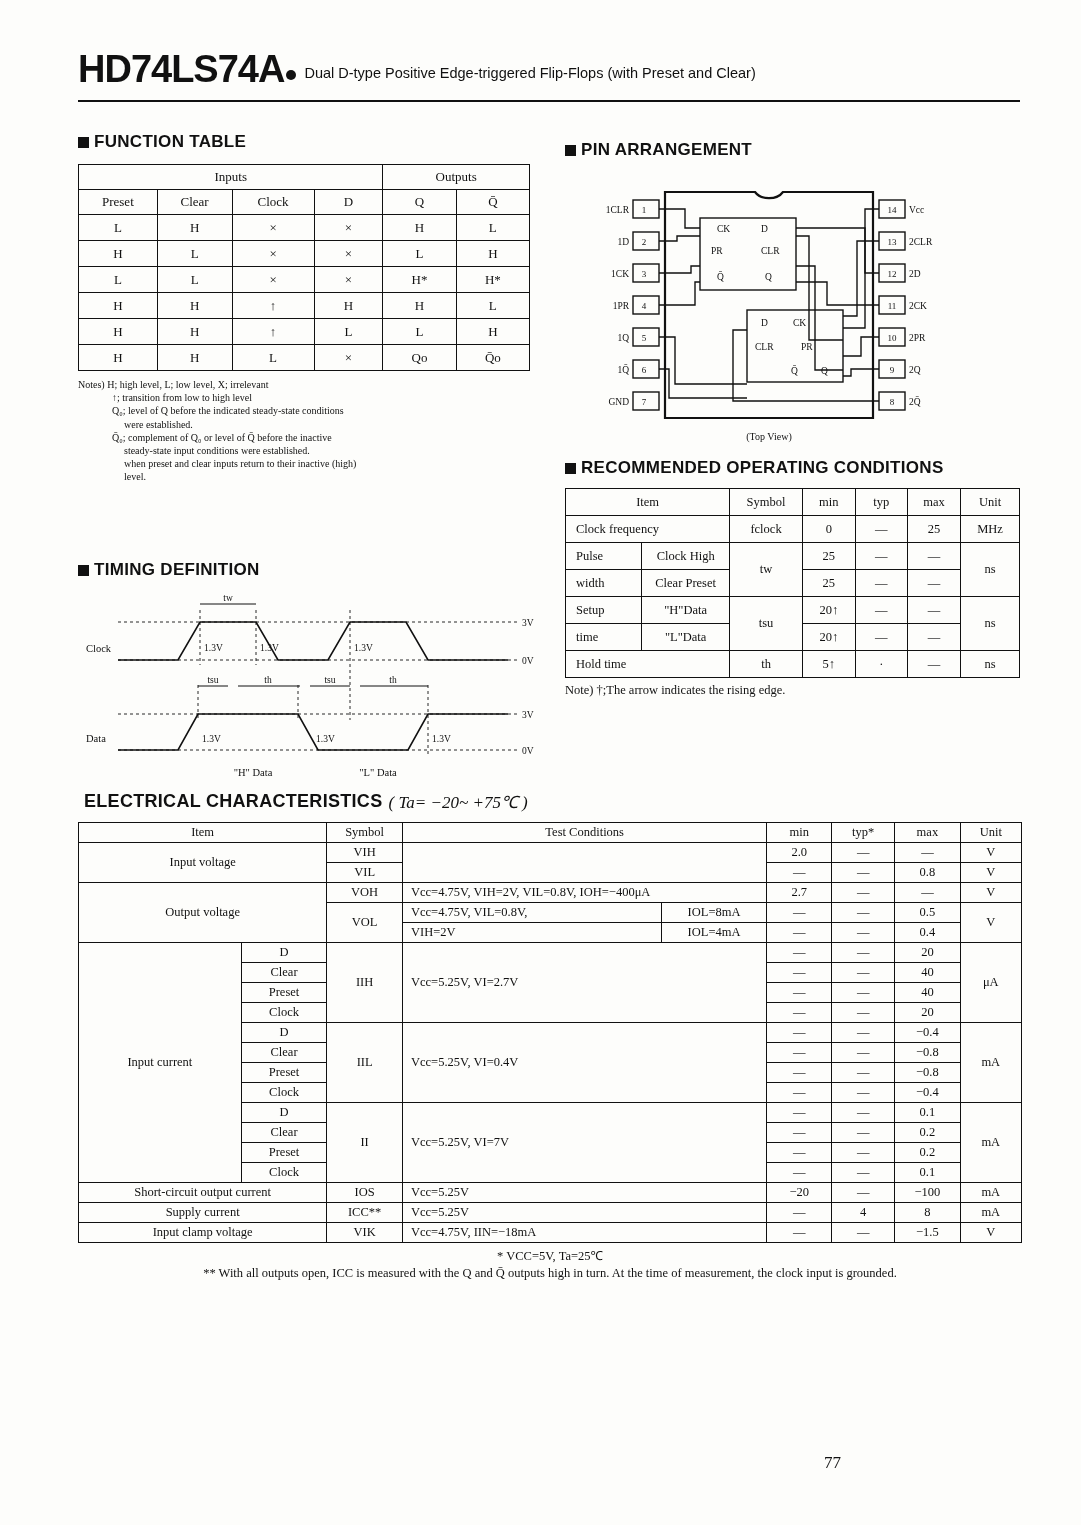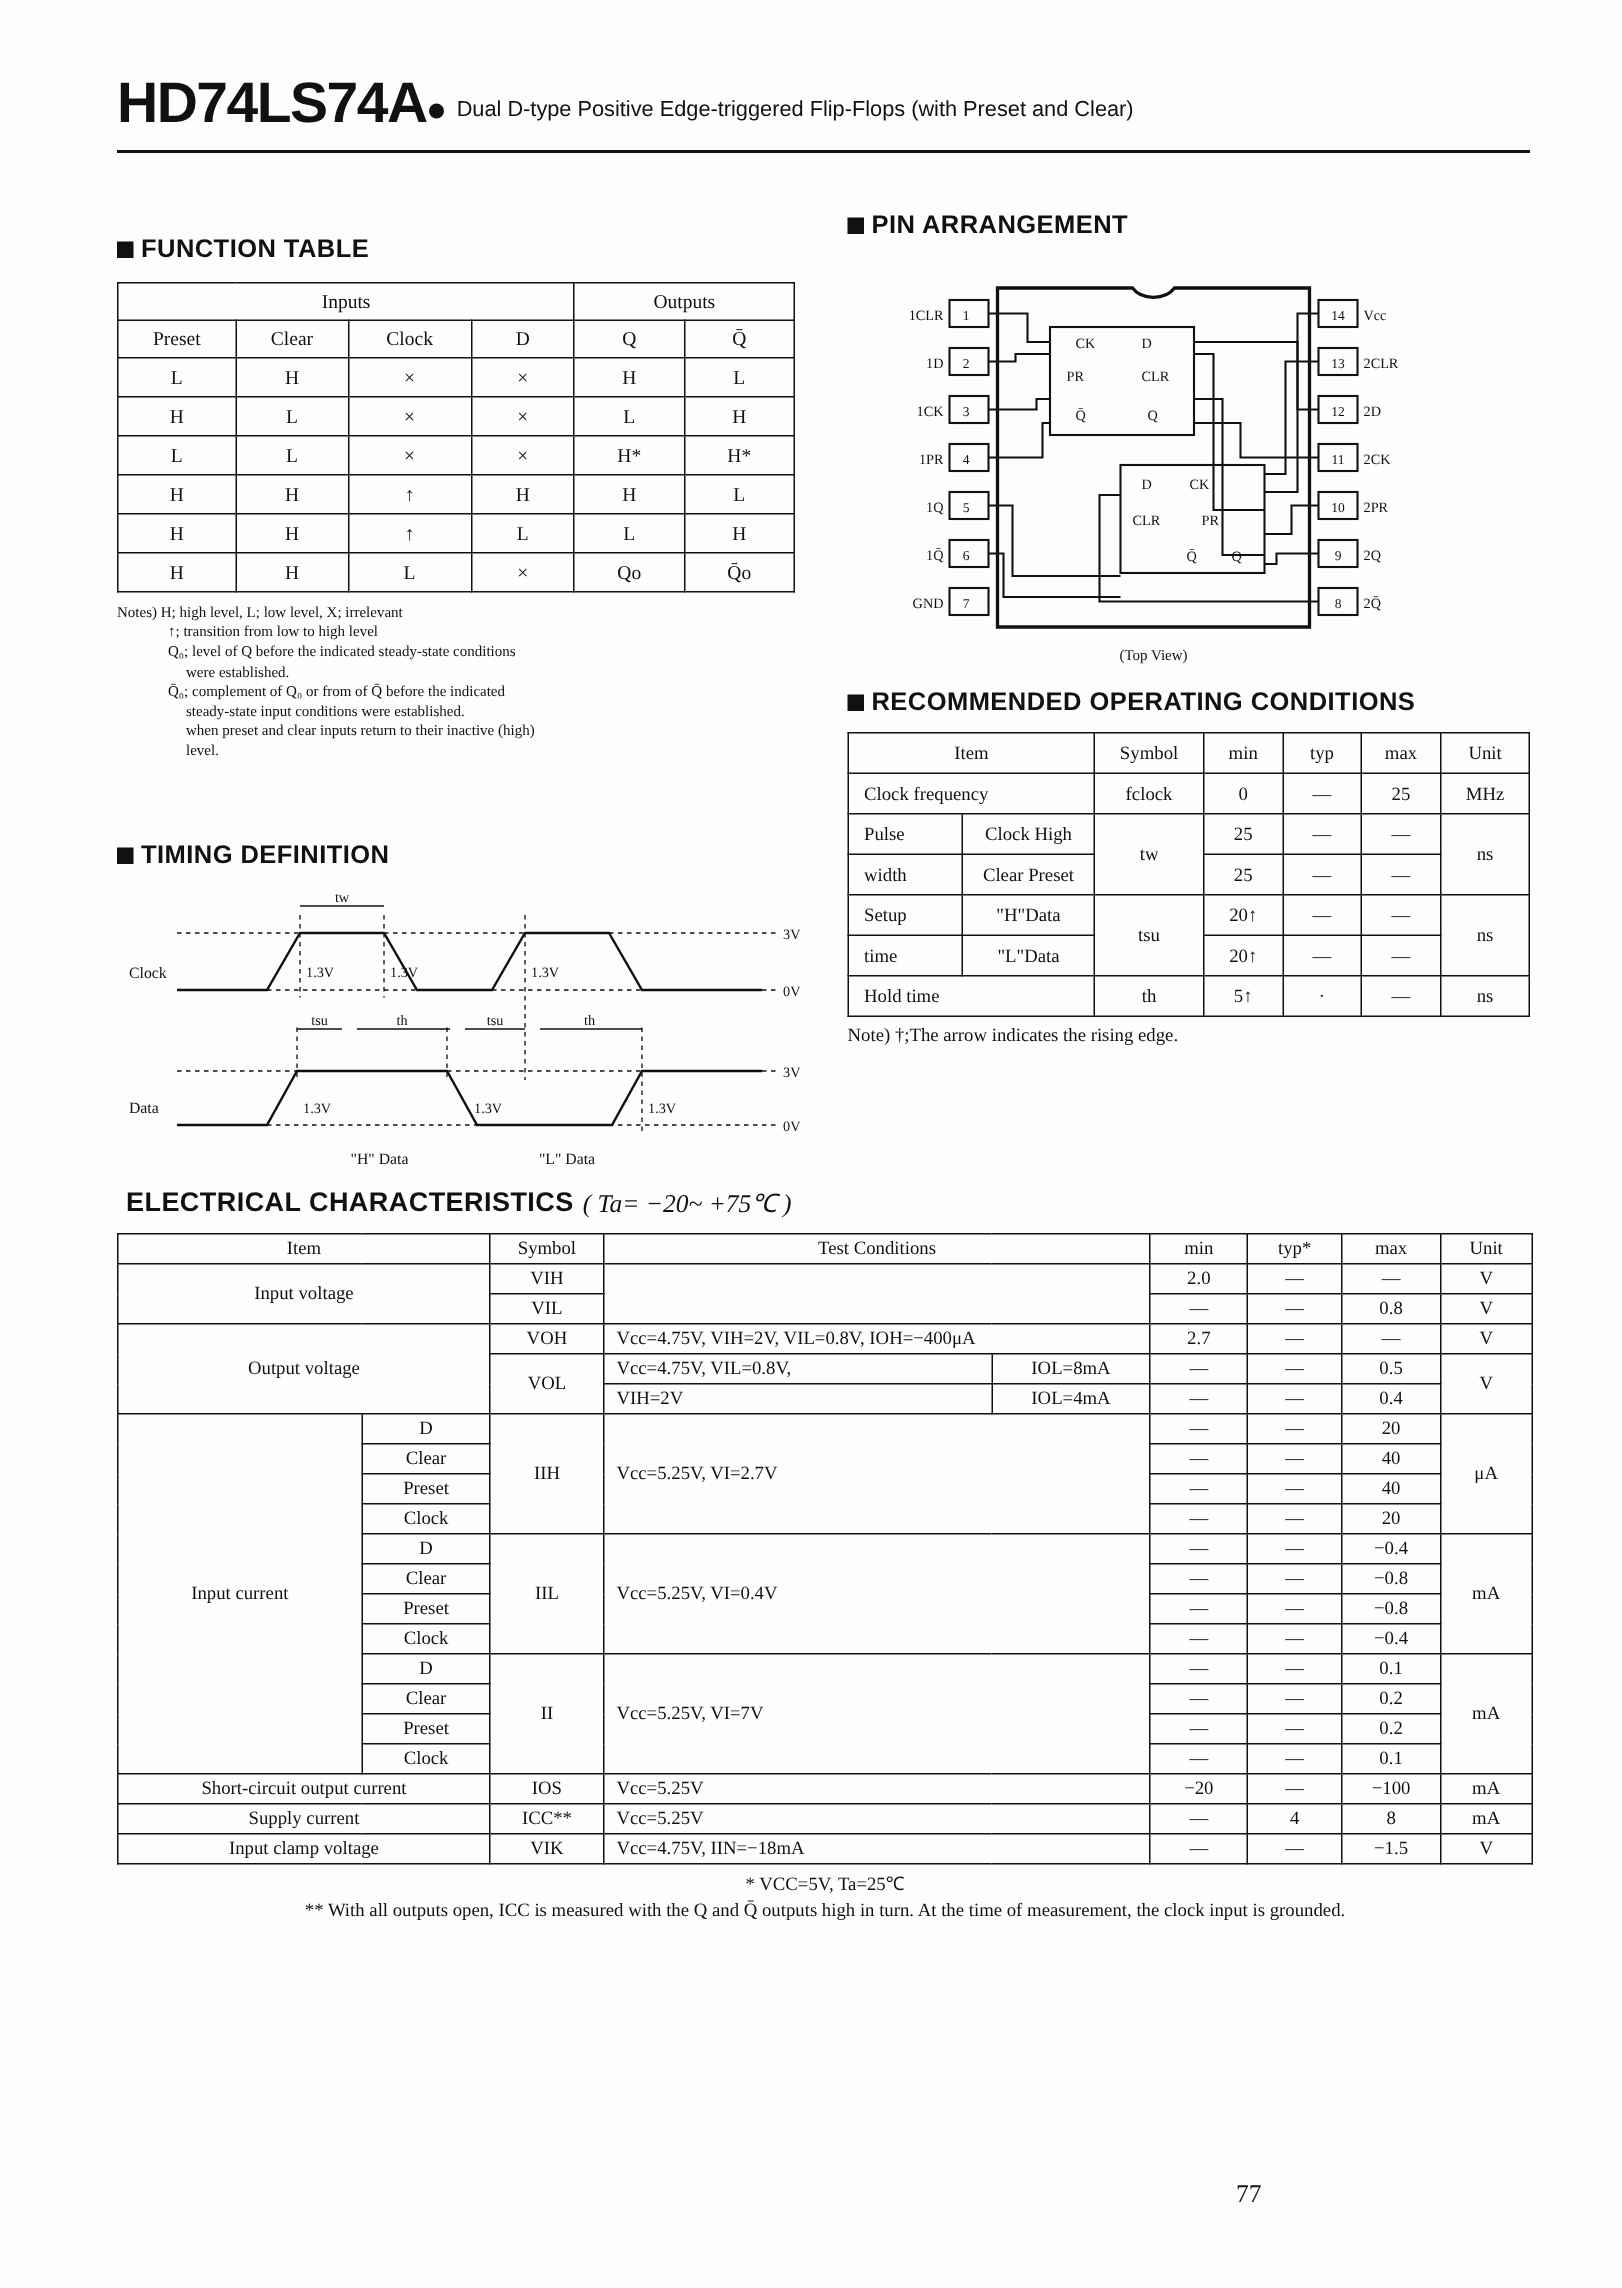--- a/index.html
+++ b/index.html
@@ -39,21 +39,21 @@
   table td,table th{
     border:1px solid #111;
     font-weight:normal;
     text-align:center;
     font-size:13px;
     padding:2px 3px;
     font-family:"Liberation Serif", serif;
   }
 
   
-  #function-table-wrap{position:absolute;left:78px;top:156px;width:452px;}
+  #function-table-wrap{position:absolute;left:78px;top:132px;width:452px;}
   #function-table{margin-top:12px;width:452px;}
   #function-table td{height:21px;}
   #function-table .hdr td{height:20px;}
 
   .notes{font-size:10px;line-height:1.32;margin-top:7px;width:470px;}
   .notes .ln{display:block;white-space:pre-wrap;}
   .notes .ind1{padding-left:34px;}
   .notes .ind2{padding-left:46px;}
 
   
@@ -160,21 +160,21 @@
             <td>Q̄o</td>
           </tr>
     </tbody>
       </table>
 
     <div class="notes">
       <span class="ln"><span>Notes)</span> <span>H; high level, L; low level, X; irrelevant</span></span>
       <span class="ln ind1">↑; transition from low to high level</span>
       <span class="ln ind1">Q₀; level of Q before the indicated steady-state conditions</span>
       <span class="ln ind2">were established.</span>
-      <span class="ln ind1">Q̄₀; complement of Q₀ or from of Q̄ before the indicated</span>
+      <span class="ln ind1">Q̄₀; complement of Q₀ or level of Q̄ before the inactive</span>
       <span class="ln ind2">steady-state input conditions were established.</span>
       <span class="ln ind2">when preset and clear inputs return to their inactive (high)</span>
       <span class="ln ind2">level.</span>
     </div>
   </div>
 
   <div id="timing-wrap">
     <div class="sec-h">
       <span class="sq"></span>
       <span>TIMING DEFINITION</span>

